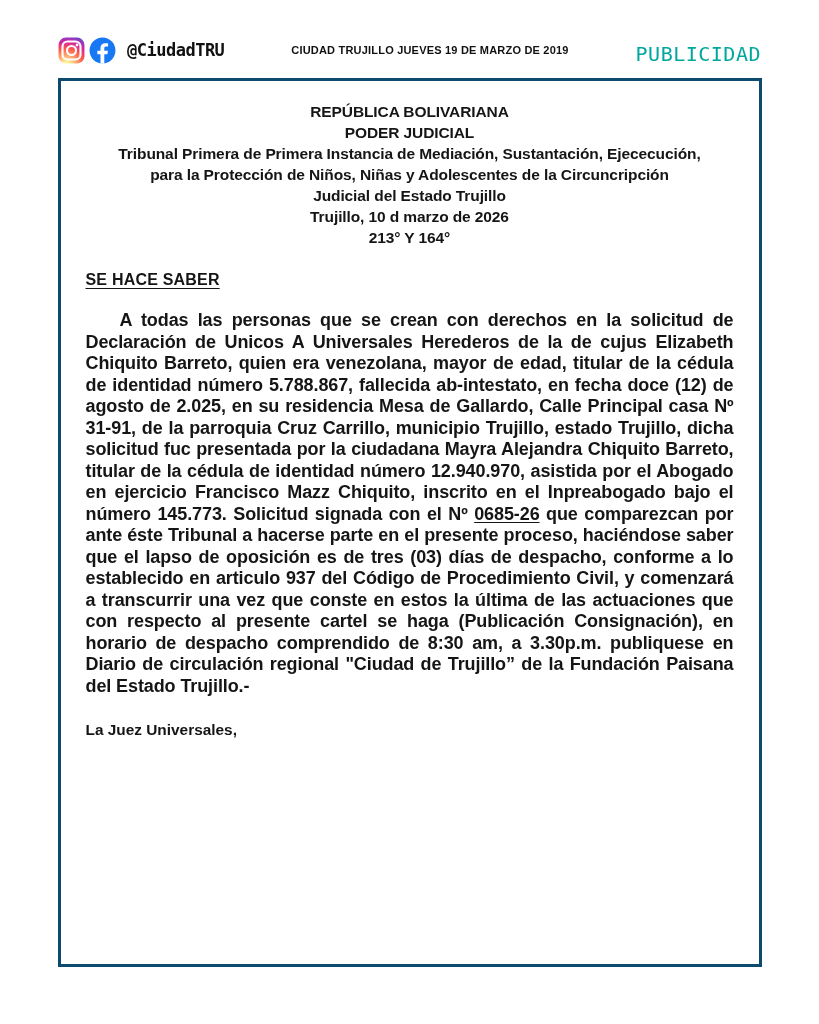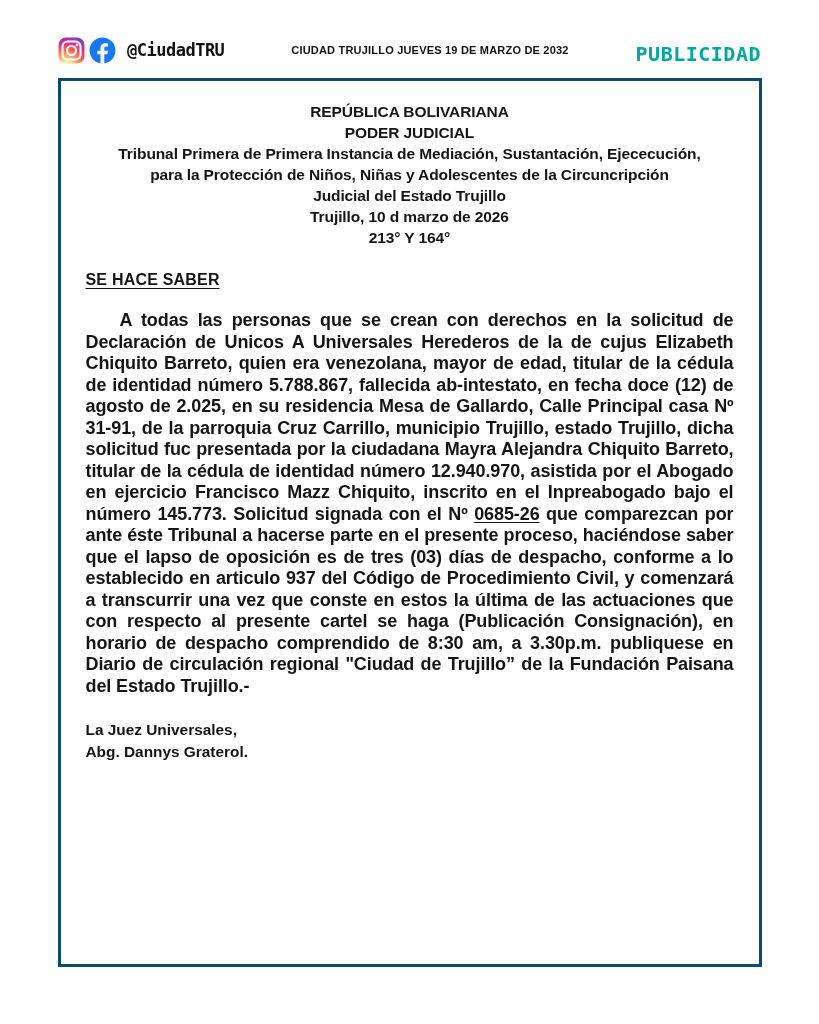--- a/index.html
+++ b/index.html
@@ -24,21 +24,21 @@
     font-weight: bold; font-size: 17px; letter-spacing: -0.5px;
     margin-left: 7px; color: #111;
   }
   .edition {
     flex: 1; text-align: center;
     font-size: 11px; font-weight: bold; letter-spacing: 0.2px;
     color: #111; padding: 0 10px;
   }
   .publicidad {
     font-family: "DejaVu Sans Mono", monospace;
-    font-weight: bold; font-size: 20px; letter-spacing: 0.5px; margin-top: 8px;
+    font-weight: normal; font-size: 20px; letter-spacing: 0.5px; margin-top: 8px;
   }
 
   
   .notice-box {
     width: 704px; height: 889px;
     margin: 6px auto 0 auto;
     border: 3px solid #0c4a6e;
     background: #fff;
     padding: 20px 25px 0 25px;
   }
@@ -94,39 +94,38 @@
         </svg>
       </span>
       <span class="icon">
         <svg viewBox="0 0 24 24" width="27" height="27" aria-hidden="true">
           <circle cx="12" cy="12" r="11.5" fill="#1877F2"></circle>
           <path fill="#fff" d="M13.6 23.7v-8.3h2.78l.44-3.25H13.6V10.1c0-.94.3-1.58 1.62-1.58h1.73V5.6c-.3-.04-1.33-.13-2.53-.13-2.5 0-4.22 1.53-4.22 4.33v2.35H7.4v3.25h2.8v8.25c.58.09 1.18.15 1.8.15.55 0 1.08-.04 1.6-.1z"></path>
         </svg>
       </span>
       <span class="handle">@CiudadTRU</span>
     </div>
-    <div class="edition">CIUDAD TRUJILLO JUEVES 19 DE MARZO DE 2032</div>
+    <div class="edition">CIUDAD TRUJILLO JUEVES 19 DE MARZO DE 2019</div>
     <div class="publicidad" style="color: rgb(0, 167, 156);">PUBLICIDAD</div>
   </header>
 
   <section class="notice-box">
     <div class="title-block">
       <div>REPÚBLICA BOLIVARIANA</div>
       <div>PODER JUDICIAL</div>
       <div>Tribunal Primera de Primera Instancia de Mediación, Sustantación, Ejececución,</div>
       <div>para la Protección de Niños, Niñas y Adolescentes de la Circuncripción</div>
       <div>Judicial del Estado Trujillo</div>
       <div>Trujillo, 10 d marzo de 2026</div>
       <div>213° Y 164°</div>
     </div>
 
     <div class="subject">SE HACE SABER</div>
 
     <p class="body-par"><span>A todas las personas que se crean con derechos en la solicitud de Declaración de Unicos A Universales Herederos de la de cujus Elizabeth Chiquito Barreto, quien era venezolana, mayor de edad, titular de la cédula de identidad número 5.788.867, fallecida ab-intestato, en fecha doce (12) de agosto de 2.025, en su residencia Mesa de Gallardo, Calle Principal casa Nº 31-91, de la parroquia Cruz Carrillo, municipio Trujillo, estado Trujillo, dicha solicitud fuc presentada por la ciudadana Mayra Alejandra Chiquito Barreto, titular de la cédula de identidad número 12.940.970, asistida por el Abogado en ejercicio Francisco Mazz Chiquito, inscrito en el Inpreabogado bajo el número 145.773. Solicitud signada con el Nº </span><span class="case-underline">0685-26</span><span> que comparezcan por ante éste Tribunal a hacerse parte en el presente proceso, haciéndose saber que el lapso de oposición es de tres (03) días de despacho, conforme a lo establecido en articulo 937 del Código de Procedimiento Civil, y comenzará a transcurrir una vez que conste en estos la última de las actuaciones que con respecto al presente cartel se haga (Publicación Consignación), en horario de despacho comprendido de 8:30 am, a 3.30p.m. publiquese en Diario de circulación regional "Ciudad de Trujillo” de la Fundación Paisana del  Estado Trujillo.-</span></p>
 
     <div class="sig-left">
       <div>La Juez Universales,</div>
-      <div>Abg. Dannys Graterol.</div>
     </div>
 
   </section>
 
 </div>
 
 </body></html>

